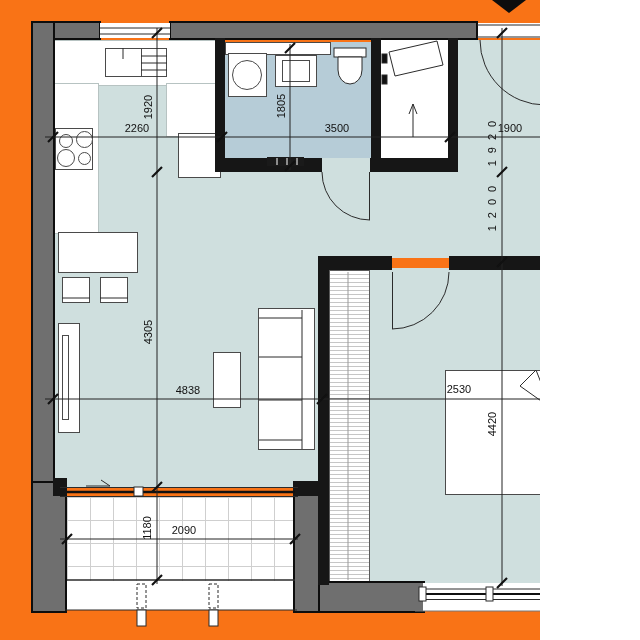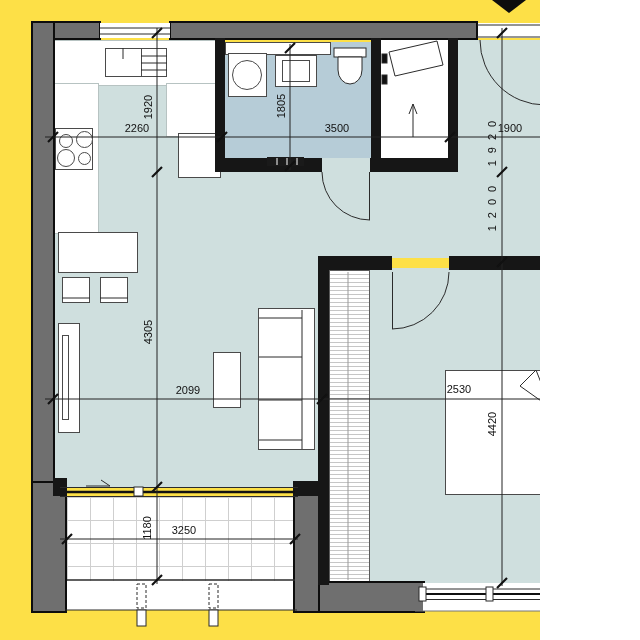--- a/index.html
+++ b/index.html
@@ -1,16 +1,16 @@
 <!DOCTYPE html>
 <html><head>
 <meta charset="utf-8">
 <style>
   html,body{margin:0;padding:0;background:#fff;}
-  #plan{position:relative;width:540px;height:640px;background:#fde047;overflow:hidden;
+  #plan{position:relative;width:540px;height:640px;background:#f97316;overflow:hidden;
         font-family:"Liberation Sans",sans-serif;}
   
   .teal{position:absolute;background:#cfdfde;}
   .bath{position:absolute;background:#b6ccd7;}
   .white{position:absolute;background:#ffffff;}
   .kfloor{position:absolute;background:#fff;border:1px solid #b7c3c2;}
   .hatch{position:absolute;background:repeating-linear-gradient(180deg,#ffffff 0 3px,#c6c6c6 3px 4px);
          border:1px solid #5a5a5a;}
   .grid{position:absolute;background-color:#fff;
         background-image:repeating-linear-gradient(90deg,#cfcfcf 0 1px,transparent 1px 23px),
@@ -226,19 +226,19 @@
   </svg>
 
   <div class="dim" style="left:114px;top:122px;width:46px;">2260</div>
   <div class="dim rot" style="left:125px;top:101px;width:46px;">1920</div>
   <div class="dim rot" style="left:258px;top:100px;width:46px;">1805</div>
   <div class="dim" style="left:314px;top:122px;width:46px;">3500</div>
   <div class="dim" style="left:487px;top:122px;width:46px;">1900</div>
   <div class="dim rot sp" style="left:452px;top:134px;width:80px;">1920</div>
   <div class="dim rot sp" style="left:452px;top:199px;width:80px;">1200</div>
   <div class="dim rot" style="left:125px;top:326px;width:46px;">4305</div>
-  <div class="dim" style="left:165px;top:384px;width:46px;">2099</div>
+  <div class="dim" style="left:165px;top:384px;width:46px;">4838</div>
   <div class="dim" style="left:436px;top:383px;width:46px;">2530</div>
   <div class="dim rot" style="left:469px;top:418px;width:46px;">4420</div>
   <div class="dim rot" style="left:124px;top:522px;width:46px;">1180</div>
-  <div class="dim" style="left:161px;top:524px;width:46px;">3250</div>
+  <div class="dim" style="left:161px;top:524px;width:46px;">2090</div>
 
 </div>
 
 </body></html>

